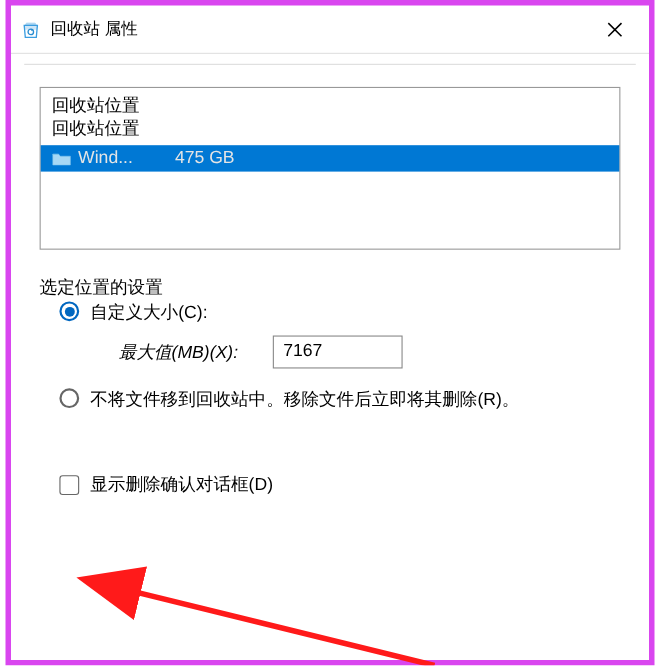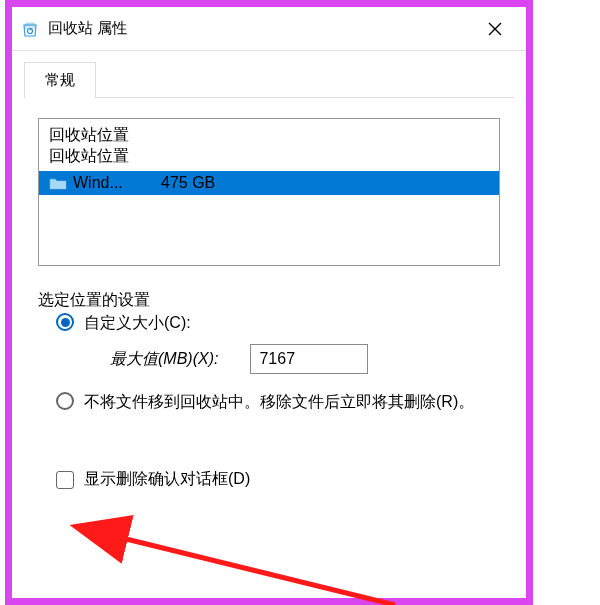--- a/index.html
+++ b/index.html
@@ -9,24 +9,24 @@
       font-family: "Microsoft YaHei", "Segoe UI", sans-serif;
     }
     body {
       width: 600px;
       height: 605px;
       background: #fff;
       position: relative;
       overflow: hidden;
     }
     .window {
-      width: 528px;
+      width: 590px;
       height: 605px;
       margin-left: 5px;
-      border: 7px solid #d946ef;
+      border: 5px solid #d946ef;
       background: #fff;
       display: flex;
       flex-direction: column;
     }
     .titlebar {
       height: 44px;
       display: flex;
       align-items: center;
       padding: 0 8px;
       border-bottom: 1px solid #e0e0e0;
@@ -93,21 +93,21 @@
       flex: 1;
     }
     .listbox-row {
       display: flex;
       align-items: center;
       padding: 3px 10px;
       font-size: 16px;
     }
     .listbox-row.selected {
       background: #0078d4;
-      color: #000000;
+      color: #e5e5e5;
     }
     .folder-icon {
       width: 18px;
       height: 14px;
       margin-right: 6px;
       display: inline-block;
     }
     .row-location {
       width: 82px;
       overflow: hidden;
@@ -210,21 +210,20 @@
     </span>
     <span class="window-title">回收站 属性</span>
     <div class="close-btn">
       <svg width="14" height="14" viewBox="0 0 14 14">
         <path d="M1 1 L13 13 M13 1 L1 13" stroke="#000" stroke-width="1.4"></path>
       </svg>
     </div>
   </div>
 
   <div class="tab-area">
-    <div class="tab">常规</div>
     <div class="tab-content-border"></div>
   </div>
 
   <div class="content">
     <div class="listbox">
       <div class="listbox-header">
         <span class="col-location">回收站位置</span>
         <span class="col-space">回收站位置</span>
       </div>
       <div class="listbox-row selected">

